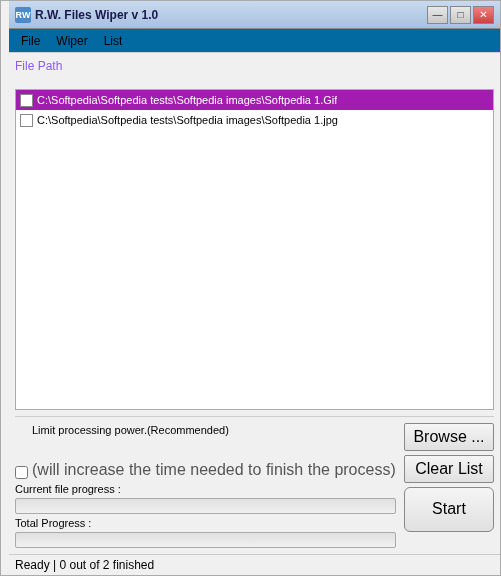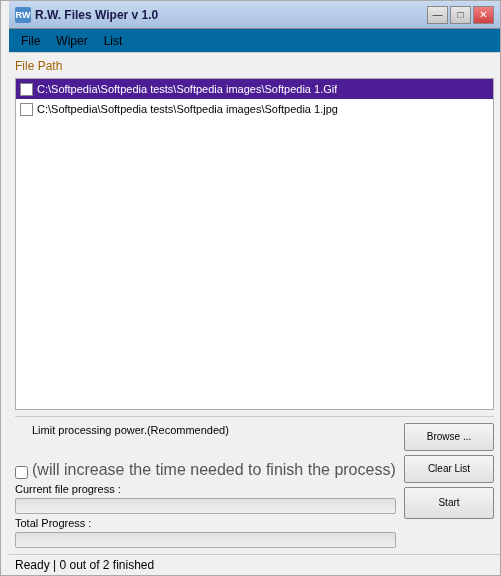--- a/index.html
+++ b/index.html
@@ -101,41 +101,41 @@
 
     .content-area {
       flex: 1;
       display: flex;
       flex-direction: column;
       padding: 6px;
     }
 
     .file-path-label {
       font-size: 12px;
-      margin-bottom: 5px;
-      color: #a16207;
+      margin-bottom: 16px;
+      color: #8b5cf6;
     }
 
     .file-list {
       flex: 1;
       border: 1px solid #aaa;
       background: white;
       margin-bottom: 6px;
       overflow-y: auto;
     }
 
     .file-row {
       display: flex;
       align-items: center;
       padding: 1px 4px;
       height: 20px;
     }
 
     .file-row.selected {
-      background: #4c1d95;
+      background: #a21caf;
       color: white;
     }
 
     .file-row-checkbox {
       width: 13px;
       height: 13px;
       margin-right: 4px;
       border: 1px solid #888;
       background: white;
       flex-shrink: 0;
@@ -215,30 +215,31 @@
       border: 1px solid #aaa;
       background: linear-gradient(to bottom, #e0e0e0, #f0f0f0);
       border-radius: 2px;
     }
 
     .action-button {
       height: 28px;
       border: 1px solid #888;
       background: linear-gradient(to bottom, #f5f5f5, #e0e0e0);
       cursor: pointer;
-      font-size: 10px;
+      font-size: 16px;
       color: #000;
       border-radius: 2px;
       display: flex;
       align-items: center;
       justify-content: center;
     }
 
     .action-button.start-btn {
-      height: 32px;
+      height: 45px;
+      border-radius: 6px;
     }
 
     .status-bar {
       background: #f0f0f0;
       border-top: 1px solid #ccc;
       padding: 3px 6px;
       font-size: 11px;
       color: #000;
       display: flex;
       gap: 0;

